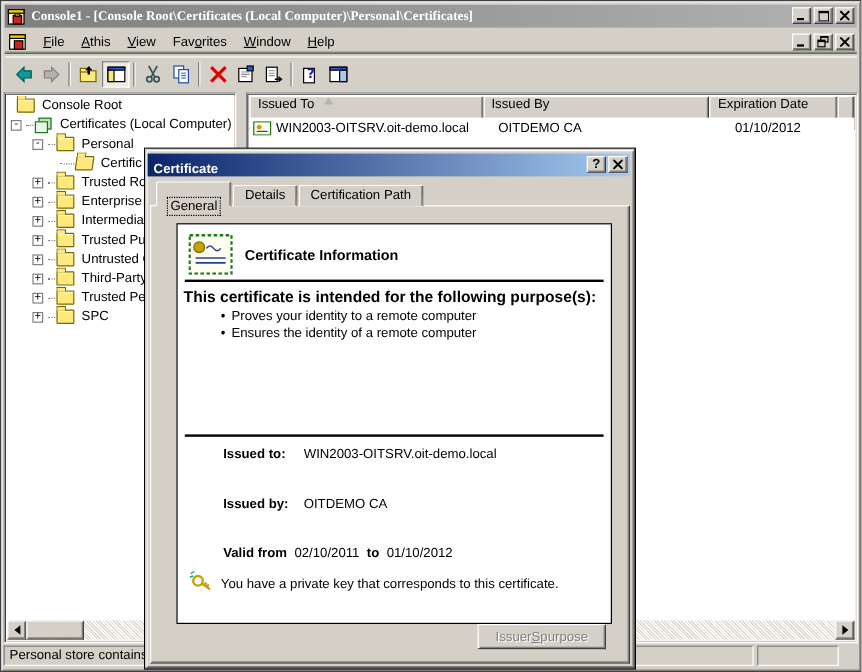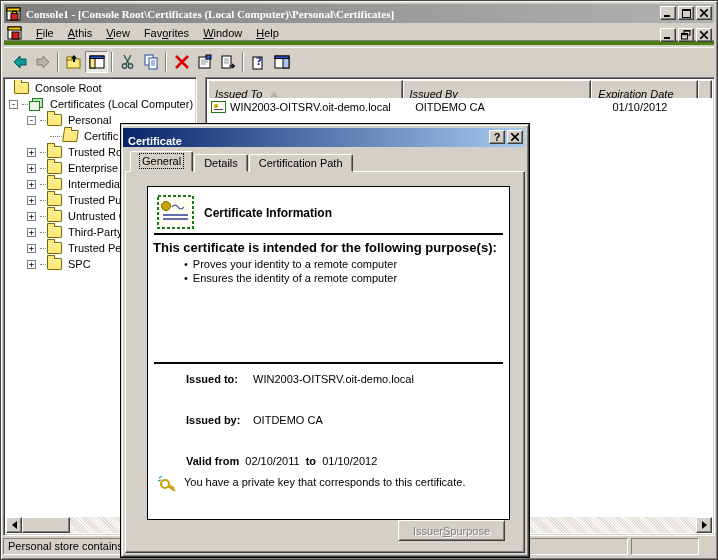--- a/index.html
+++ b/index.html
@@ -12,21 +12,21 @@
 
   
   .titlebar { position:absolute; left:3px; top:3px; right:3px; height:19px;
     background:linear-gradient(90deg,#7f7f7f,#b2b2b2); display:flex; align-items:center; padding:0 2px; }
   .titlebar .title { color:#fff; font-weight:bold; margin-left:4px; white-space:nowrap; overflow:hidden;font-family:Liberation Serif, serif; }
   .capbtns { position:absolute; right:2px; top:2px; display:flex; gap:2px; }
   .capbtn { width:16px; height:14px; background:#d4d0c8; border:1px solid; border-color:#fff #404040 #404040 #fff; box-shadow: inset -1px -1px 0 #808080; display:flex; align-items:center; justify-content:center; }
   .capbtn svg { display:block; }
 
   
-  .menubar { position:absolute; left:3px; top:24px; right:3px; height:20px; background:#d4d0c8; display:flex; align-items:center; border-bottom:4px solid #4d7c0f; box-shadow:0 -1px 0 #808080 inset; }
+  .menubar { position:absolute; left:3px; top:24px; right:3px; height:20px; background:#d4d0c8; display:flex; align-items:center; border-bottom:1px solid #4d7c0f; box-shadow:0 -1px 0 #808080 inset; }
   .menubar .appicon { margin:0 6px 0 3px; }
   .menuitem { padding:2px 7px; cursor:default; }
   .menuitem u { text-decoration:underline; }
   .mdi-btns { position:absolute; right:2px; top:3px; display:flex; gap:2px; }
 
   
   .toolbar { position:absolute; left:3px; top:46px; right:3px; height:29px; background:#d4d0c8; display:flex; align-items:center; padding-left:4px; border-top:1px solid #fff; }
   .tbtn { width:23px; height:22px; display:flex; align-items:center; justify-content:center; background:transparent; border:1px solid transparent; }
   .tbtn.pressed { background:#eceae5; border-color:#808080 #fff #fff #808080; }
   .tsep { width:2px; height:20px; margin:0 3px; border-left:1px solid #808080; border-right:1px solid #fff; }
@@ -48,21 +48,21 @@
   .certstack { width:15px; height:13px; position:relative; margin-right:4px; flex:0 0 auto; }
   .certstack i { position:absolute; width:11px; height:10px; background:#eaf6ea; border:1px solid #1c7a1c; display:block; }
   .certstack i:nth-child(1){ left:3px; top:0; background:#bfe3bf; }
   .certstack i:nth-child(2){ left:0; top:3px; }
   .certicon-sm { width:15px; height:12px; background:#fffbe8; border:1px solid #1c7a1c; position:relative; margin-right:4px; flex:0 0 auto; }
   .certicon-sm::before { content:""; position:absolute; left:2px; top:2px; width:4px; height:4px; background:#c8a200; border-radius:50%; }
   .certicon-sm::after { content:""; position:absolute; left:2px; right:2px; bottom:2px; border-top:1px solid #2b3f9e; }
 
   
   .lheader { position:absolute; left:2px; right:2px; top:2px; height:18px; display:flex; background:#d4d0c8; }
-  .hcell { height:28px; background:#d4d0c8; border:1px solid; border-color:#fff #404040 #404040 #fff; box-shadow: inset -1px -1px 0 #808080; display:flex; align-items:center; padding:0 6px; white-space:nowrap; overflow:hidden;font-style:italic; }
+  .hcell { height:28px; background:#d4d0c8; border:1px solid; border-color:#fff #404040 #404040 #fff; box-shadow: inset -1px -1px 0 #808080; display:flex; padding:0 6px; white-space:nowrap; overflow:hidden; }
   .sorttri { width:0; height:0; border-left:4px solid transparent; border-right:4px solid transparent; border-bottom:6px solid #b8b4ac; margin-left:8px; }
   .lrow { position:absolute; left:2px; right:2px; top:20px; height:17px; display:flex; align-items:center; background:#fff; }
   .lcell { white-space:nowrap; overflow:hidden; padding:0 2px; }
 
   
   .hscroll { position:absolute; left:2px; right:2px; bottom:2px; height:16px; background:repeating-linear-gradient(45deg,#fdfcfa 0 1px,#dedbd2 1px 2px); display:flex; }
   .sbtn { width:16px; height:16px; background:#d4d0c8; border:1px solid; border-color:#fff #404040 #404040 #fff; box-shadow: inset -1px -1px 0 #808080; display:flex; align-items:center; justify-content:center; flex:0 0 auto; }
   .sthumb { width:48px; height:16px; background:#d4d0c8; border:1px solid; border-color:#fff #404040 #404040 #fff; box-shadow: inset -1px -1px 0 #808080; flex:0 0 auto; }
   .sspacer { flex:1; }
   .arrow-l { width:0;height:0;border-top:4px solid transparent;border-bottom:4px solid transparent;border-right:5px solid #000; }
@@ -74,35 +74,35 @@
 
   
   .dialog { position:absolute; left:120px; top:123px; width:408px; height:433px; background:#d4d0c8; z-index:20;
     border:1px solid; border-color:#d4d0c8 #404040 #404040 #d4d0c8; box-shadow: inset 1px 1px 0 #fff, inset -1px -1px 0 #808080, 0 0 0 1px #000; }
   .dtitle { position:absolute; left:1px; right:3px; top:3px; height:19px; background:linear-gradient(90deg,#0a246a,#a6caf0); display:flex; align-items:flex-end; padding-left:5px; }
   .dtitle .dtext { color:#fff; font-weight:bold; }
   .dtitlebtns { position:absolute; right:2px; top:2px; display:flex; gap:2px; }
 
   .tabs { position:absolute; left:8px; top:27px; display:flex; align-items:flex-end; height:20px; z-index:2; }
   .tab { height:18px; padding:2px 9px 0; background:#d4d0c8; border:1px solid; border-color:#fff #404040 transparent #fff; border-radius:2px 2px 0 0; box-shadow: inset -1px 0 0 #808080; margin-right:1px; white-space:nowrap; }
-  .tab.active { height:21px; margin-top:-3px; padding-top:3px; box-shadow: inset -1px 0 0 #808080, 0 1px 0 #d4d0c8; position:relative; }
+  .tab.active { height:21px; margin-top:-3px; padding-top:14px; box-shadow: inset -1px 0 0 #808080, 0 1px 0 #d4d0c8; position:relative; }
   .tab.active .tabfocus { outline:1px dotted #000; padding:1px 2px; }
 
   .tabpage { position:absolute; left:3px; right:3px; top:46px; bottom:3px; background:#d4d0c8; border:1px solid; border-color:#fff #404040 #404040 #fff; box-shadow: inset -1px -1px 0 #808080, inset 1px 1px 0 #d4d0c8; }
   .whitebox { position:absolute; left:21px; top:14px; width:363px; height:334px; background:#fff; border:1px solid #000; }
 
   .certbig { position:absolute; left:9px; top:8px; width:37px; height:34px; }
   .ci-title { position:absolute; left:56px; top:19px; font-weight:bold; font-size:12px; }
   .hline { position:absolute; left:6px; right:6px; border-top:2px solid #000; }
   .purpose-h { position:absolute; left:5px; top:53px; font-weight:bold; font-size:13px; white-space:nowrap; }
   .bullet { position:absolute; left:36px; white-space:nowrap; }
   .bullet::before { content:"•"; margin-right:5px; }
   .fieldrow { position:absolute; white-space:nowrap; }
   .flabel { font-weight:bold; display:inline-block; }
-  .keyrow { position:absolute; left:10px; top:289px; display:flex; align-items:flex-start; }
+  .keyrow { position:absolute; left:10px; top:289px; display:flex; align-items:flex-end; }
   .keyrow .ktext { margin-left:7px; white-space:nowrap; }
 
   .issuerbtn { position:absolute; right:19px; bottom:11px; width:107px; height:21px; background:#d4d0c8;
     border:1px solid; border-color:#fff #404040 #404040 #fff; box-shadow: inset 1px 1px 0 #d4d0c8, inset -1px -1px 0 #808080;
     color:#808080; text-shadow:1px 1px 0 #fff; display:flex; align-items:center; justify-content:center; white-space:nowrap; }
   .issuerbtn u { text-decoration:underline; }
 </style>
 </head>
 <body>
 

